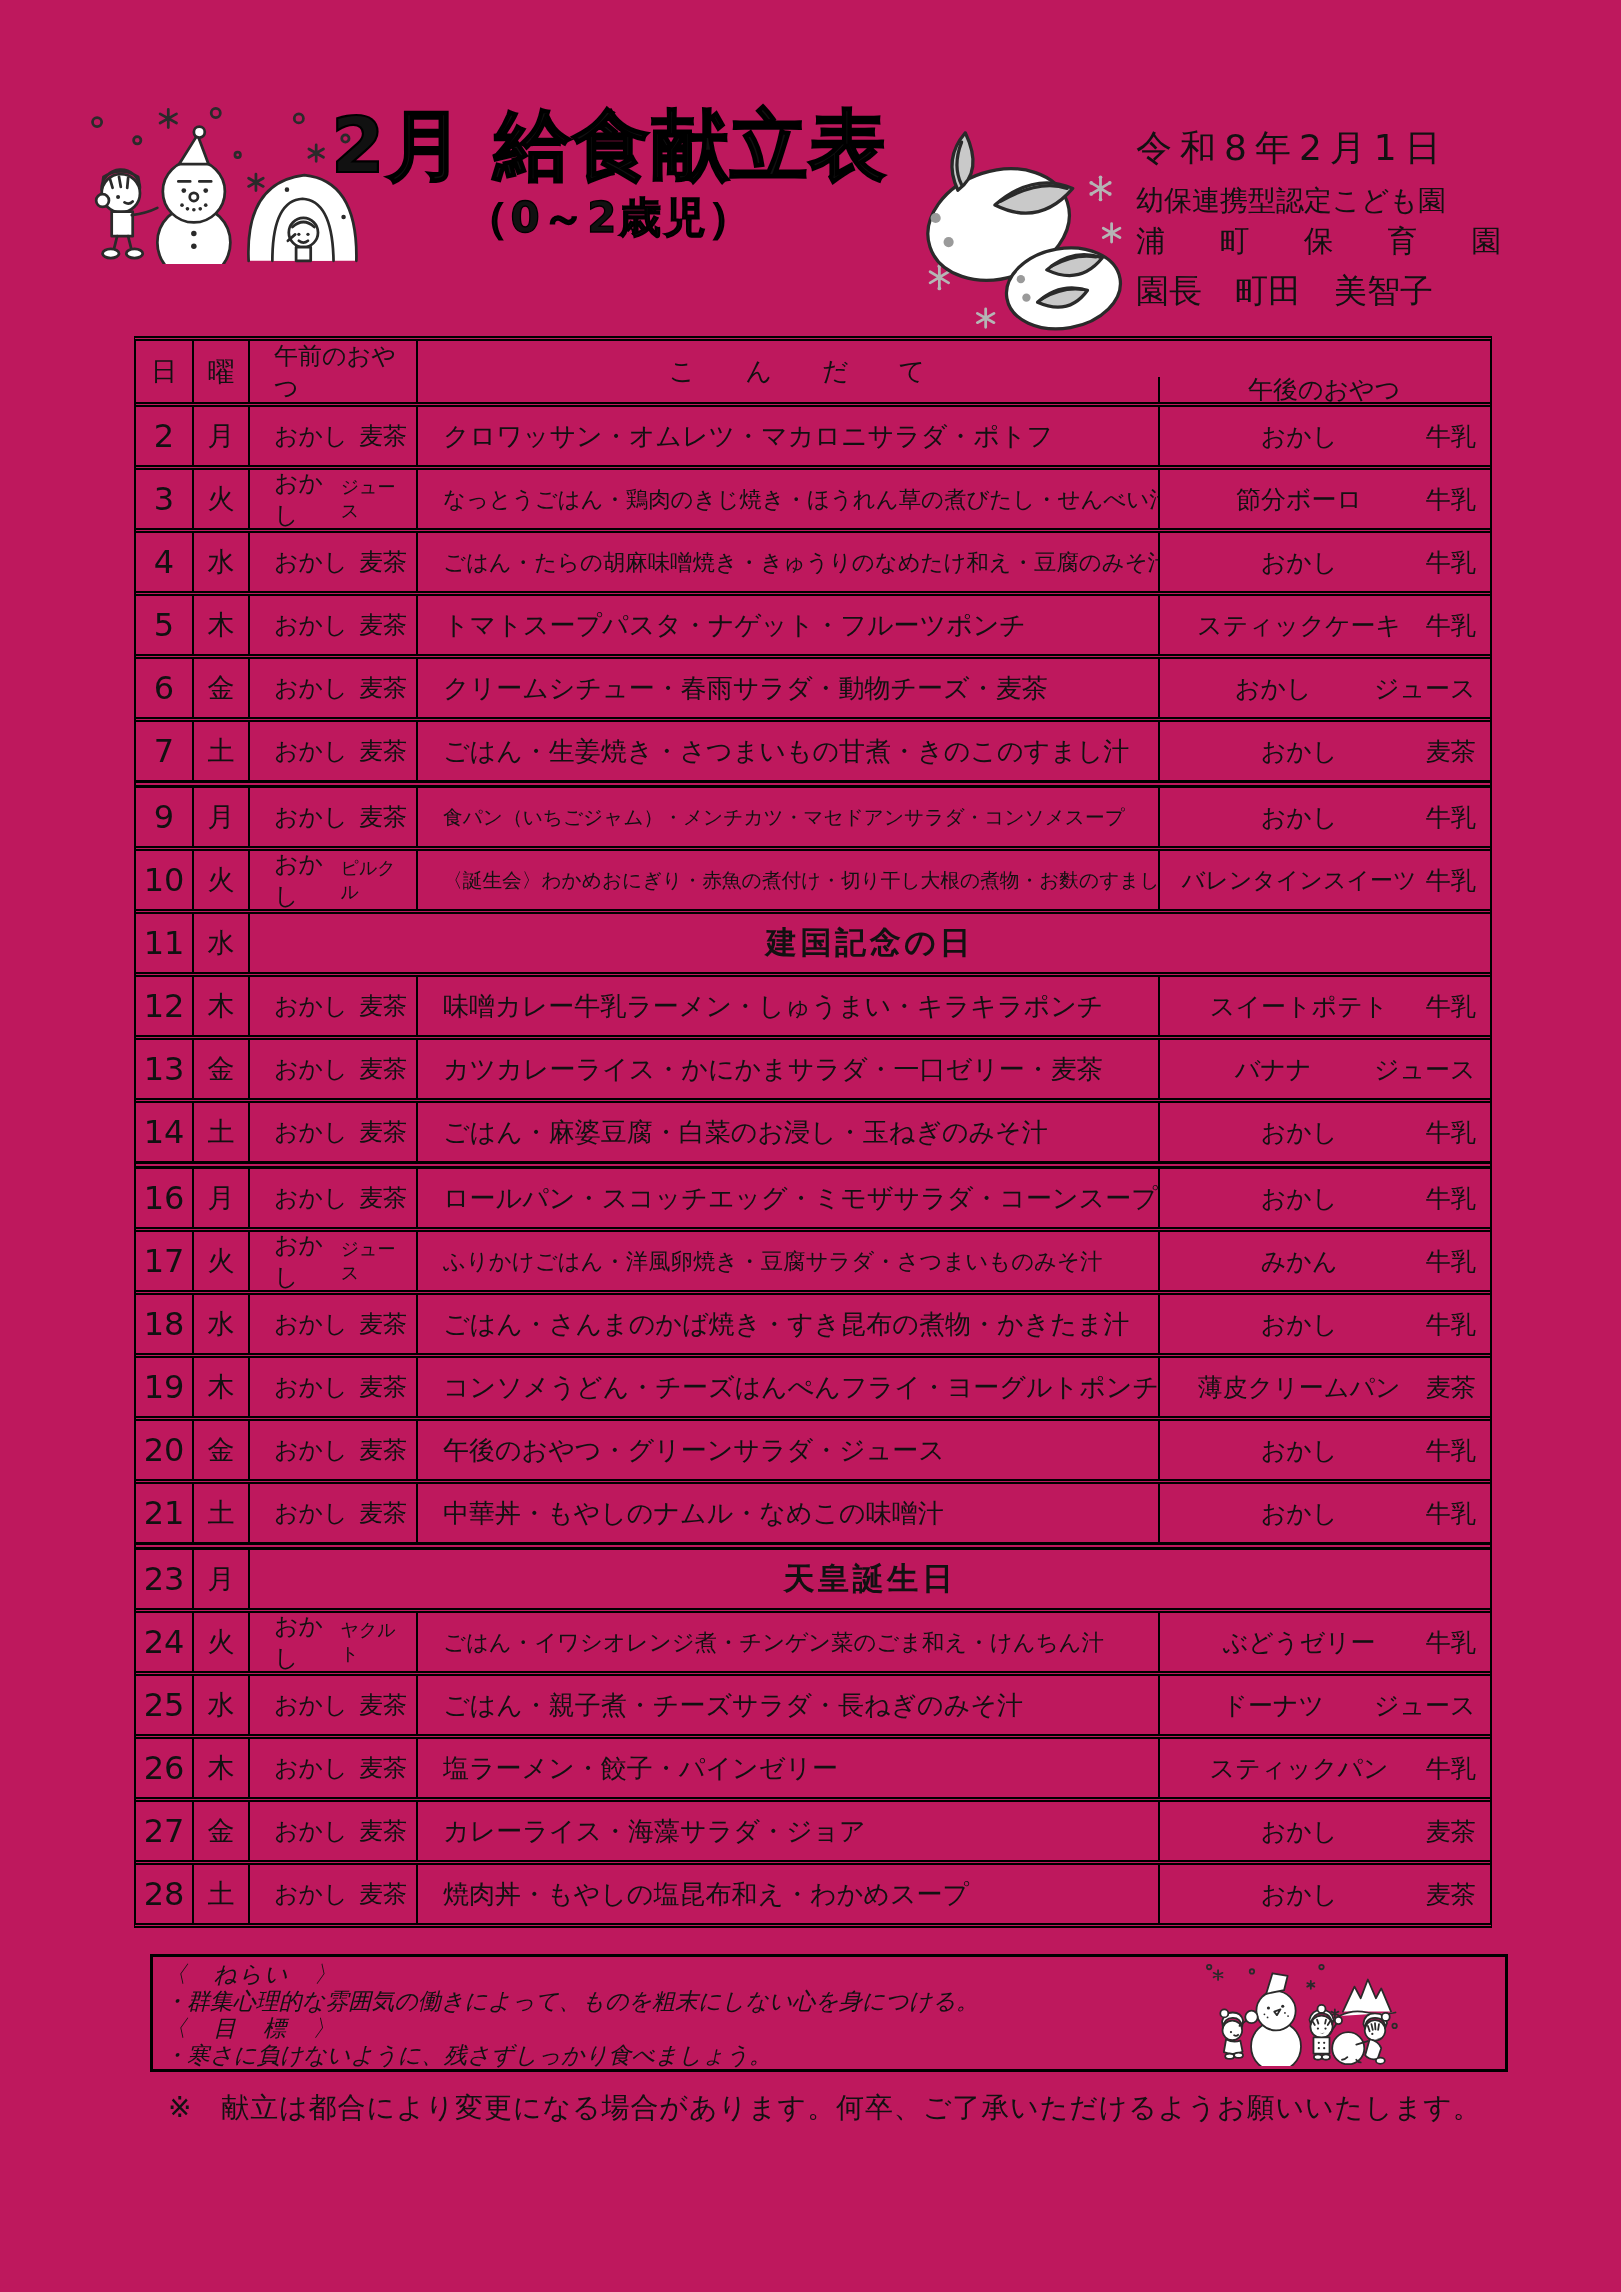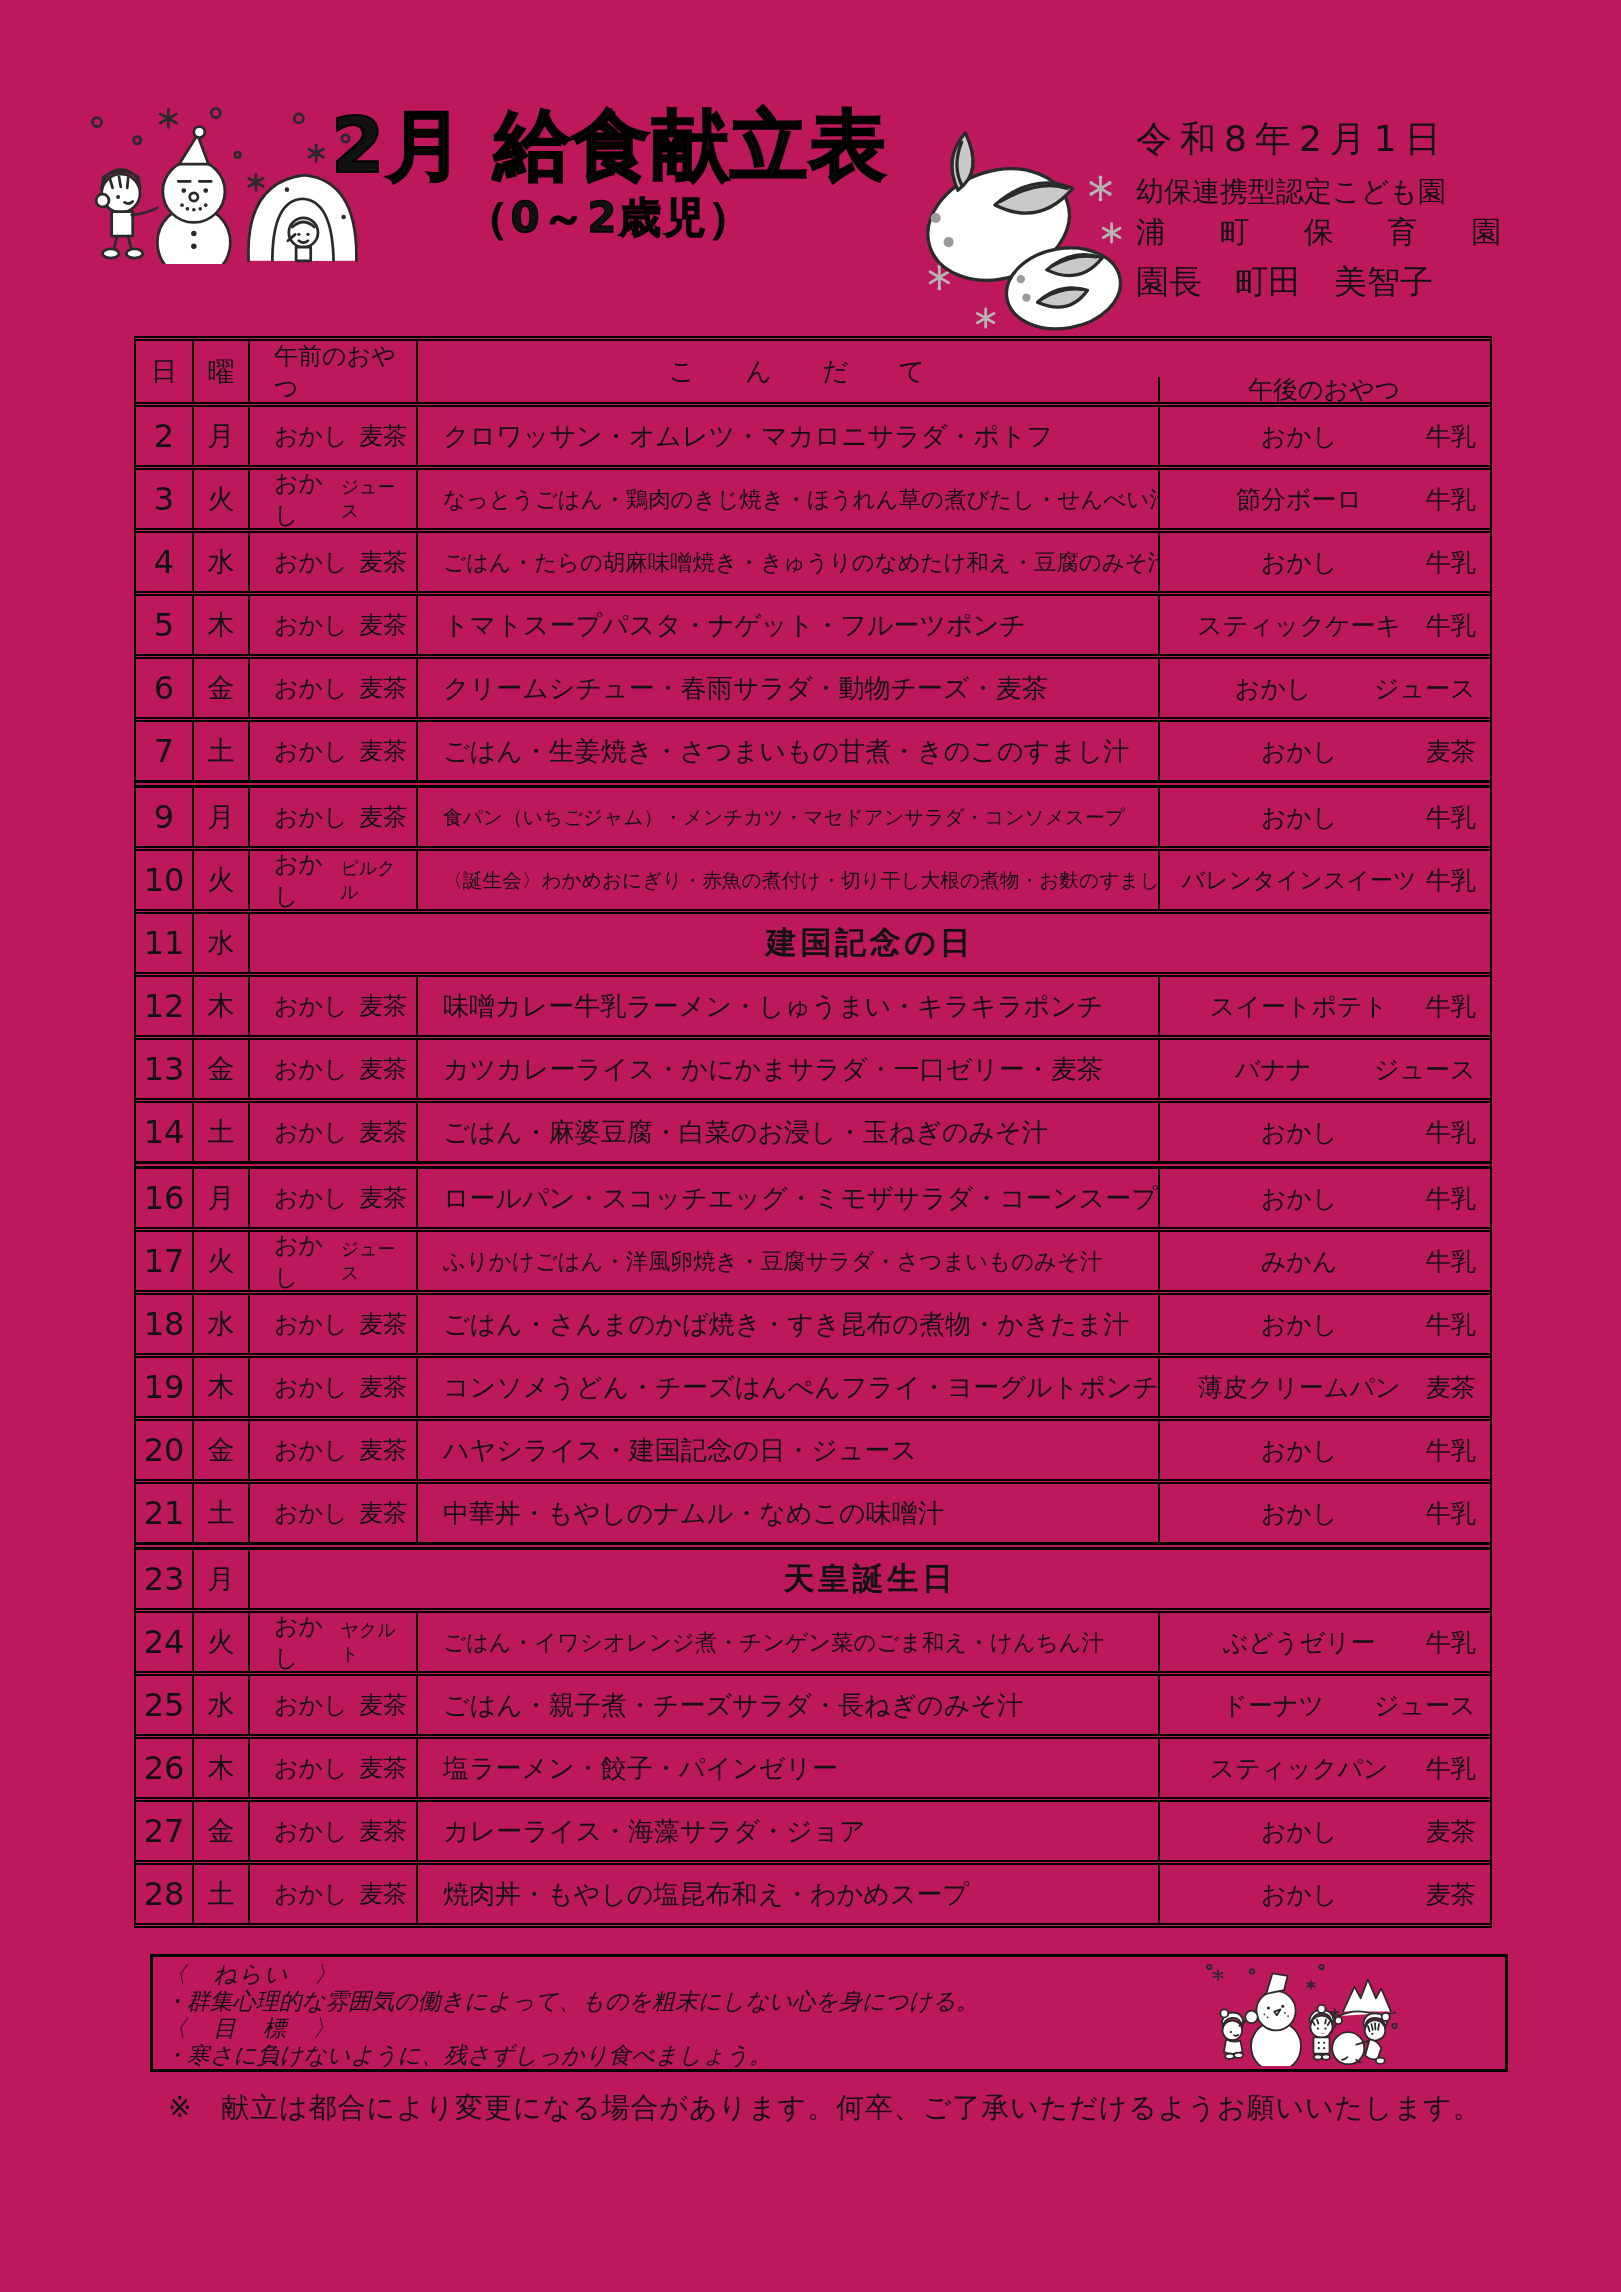--- a/index.html
+++ b/index.html
@@ -6,21 +6,21 @@
   .page{position:relative;width:1621px;height:2293px;background:#be185d;overflow:hidden;
         font-family:"DejaVu Sans","Liberation Sans",sans-serif;color:#111;}
 
   
   .hut-illust{position:absolute;left:77px;top:97px;width:283px;height:167px;}
   .title-wrap{position:absolute;left:296px;top:106px;width:627px;text-align:center;}
   .page-title{margin:0;font-size:77px;line-height:1.05;font-weight:900;letter-spacing:1.8px;
               -webkit-text-stroke:2.2px #000;white-space:nowrap;}
   .page-subtitle{margin-top:3.6px;font-size:42px;font-weight:900;-webkit-text-stroke:1.3px #000;letter-spacing:2.7px;}
   .rabbit-illust{position:absolute;left:906px;top:118px;width:226px;height:213px;}
-  .org-block{position:absolute;left:1136px;top:116px;width:365px;line-height:1.25;}
+  .org-block{position:absolute;left:1136px;top:125px;width:365px;line-height:1.25;}
   .org-date{font-size:36px;letter-spacing:8px;white-space:nowrap;}
   .org-type{font-size:28px;margin-top:12.5px;white-space:nowrap;}
   .org-name{font-size:29.6px;text-align:justify;text-align-last:justify;margin-top:5px;}
   .org-principal{font-size:33px;margin-top:10.7px;white-space:nowrap;}
 
   
   .menu-table{position:absolute;left:134px;top:336px;width:1358px;
               border-left:2.7px solid #000;border-right:2.7px solid #000;
               border-top:5.4px double #000;border-bottom:5.4px double #000;box-sizing:border-box;}
   .trow{display:grid;grid-template-columns:56px 56px 168px 742px 1fr;align-items:stretch;}
@@ -387,21 +387,21 @@
             <span class="s2">麦茶</span>
           </div>
     </div>
         <div class="trow">
       <div class="c day">20</div>
       <div class="c wd">金</div>
       <div class="c am">
             <span class="s1">おかし</span>
             <span class="s2">麦茶</span>
           </div>
-      <div class="c menu">ハヤシライス・建国記念の日・ジュース</div>
+      <div class="c menu">午後のおやつ・グリーンサラダ・ジュース</div>
       <div class="c pm">
             <span class="s1">おかし</span>
             <span class="s2">牛乳</span>
           </div>
     </div>
         <div class="trow">
       <div class="c day">21</div>
       <div class="c wd">土</div>
       <div class="c am">
             <span class="s1">おかし</span>

